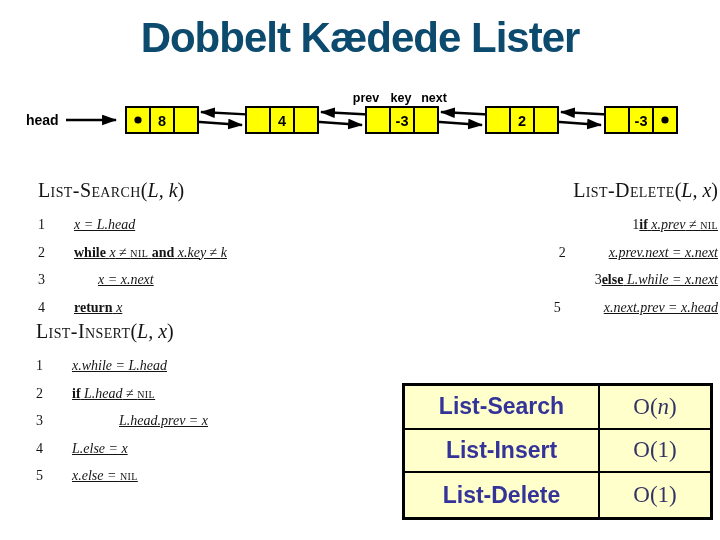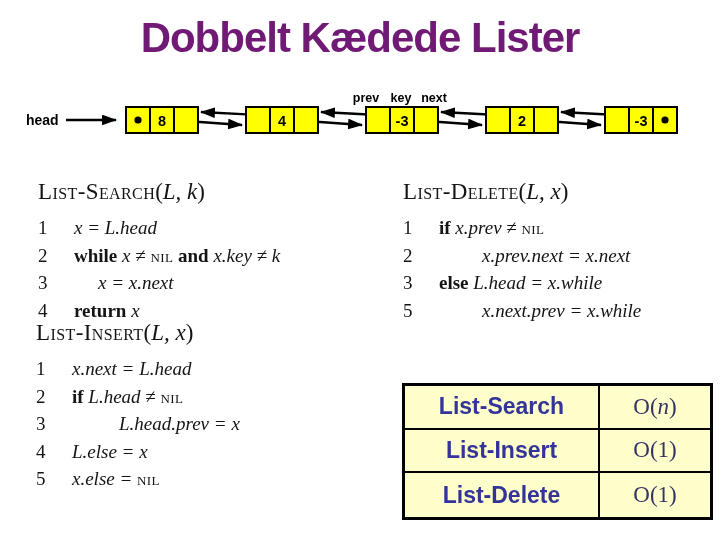--- a/index.html
+++ b/index.html
@@ -2,39 +2,39 @@
 <html><head>
 <meta charset="utf-8">
 <style>
   html,body{margin:0;padding:0;}
   body{
     width:720px;height:540px;position:relative;overflow:hidden;
     background:#ffffff;font-family:"Liberation Sans",sans-serif;color:#000;
   }
   .slide-title{
     position:absolute;top:14px;left:0;width:720px;text-align:center;
-    font-size:42px;font-weight:bold;letter-spacing:-1px;color:#701a75;
+    font-size:42px;font-weight:bold;letter-spacing:-1px;color:#0c4a6e;
   }
   .diagram-svg{position:absolute;top:84px;left:0;}
   .diagram-svg text{fill:#000;}
   .dlabel{font-family:"Liberation Sans",sans-serif;font-weight:bold;font-size:14px;}
   .flabel{font-family:"Liberation Sans",sans-serif;font-weight:bold;font-size:12.5px;}
   .nkey{font-family:"Liberation Sans",sans-serif;font-weight:bold;font-size:14.5px;}
   .ncell{fill:#FFFF00;stroke:#000;stroke-width:2;}
   .alink{stroke:#000;stroke-width:2.4;}
 
   .proc{
     position:absolute;font-family:"Liberation Serif","DejaVu Serif",serif;color:#141414;
   }
   #proc-search{left:38px;top:179px;width:340px;}
-  #proc-delete{left:403px;top:179px;width:315px;}
+  #proc-delete{left:403px;top:179px;width:315px;text-align:right;}
   #proc-insert{left:36px;top:320px;width:350px;}
-  .proc-header{font-size:23px;white-space:nowrap;}
+  .proc-header{font-size:20px;white-space:nowrap;}
   .code-lines{margin-top:9px;}
-  .code-line{font-size:19px;line-height:27.5px;white-space:nowrap;}
+  .code-line{font-size:14px;line-height:27.5px;white-space:nowrap;text-decoration:underline;}
   .line-num{display:inline-block;width:36px;}
   .seg-sc{font-variant:small-caps;letter-spacing:.4px;}
   .seg-it{font-style:italic;}
   .seg-kw{font-weight:bold;}
   .seg-pl{font-style:normal;}
   #proc-search .code-text.indent{margin-left:24px;}
   #proc-delete .code-text.indent{margin-left:43px;margin-top:28px;}
   #proc-insert .code-text.indent{margin-left:47px;}
 
   .cost-table{
@@ -130,29 +130,29 @@
       <div class="code-line"><span class="line-num">3</span><span class="code-text indent"><span class="seg-it">x = x.next</span></span></div>
       <div class="code-line"><span class="line-num">4</span><span class="code-text"><span class="seg-kw">return</span><span class="seg-pl"> </span><span class="seg-it">x</span></span></div>
     </div>
 </div>
 
 <div class="proc" id="proc-delete">
   <div class="proc-header"><span class="seg-sc">List-Delete</span><span class="seg-pl">(</span><span class="seg-it">L, x</span><span class="seg-pl">)</span></div>
   <div class="code-lines">
       <div class="code-line"><span class="line-num">1</span><span class="code-text"><span class="seg-kw">if</span><span class="seg-pl"> </span><span class="seg-it">x.prev</span><span class="seg-pl"> ≠ </span><span class="seg-sc">nil</span></span></div>
       <div class="code-line"><span class="line-num">2</span><span class="code-text indent"><span class="seg-it">x.prev.next = x.next</span></span></div>
-      <div class="code-line"><span class="line-num">3</span><span class="code-text"><span class="seg-kw">else</span><span class="seg-pl"> </span><span class="seg-it">L.head = x.while</span></span></div>
-      <div class="code-line"><span class="line-num">5</span><span class="code-text indent"><span class="seg-it">x.next.prev = x.while</span></span></div>
+      <div class="code-line"><span class="line-num">3</span><span class="code-text"><span class="seg-kw">else</span><span class="seg-pl"> </span><span class="seg-it">L.while = x.next</span></span></div>
+      <div class="code-line"><span class="line-num">5</span><span class="code-text indent"><span class="seg-it">x.next.prev = x.head</span></span></div>
     </div>
 </div>
 
 <div class="proc" id="proc-insert">
   <div class="proc-header"><span class="seg-sc">List-Insert</span><span class="seg-pl">(</span><span class="seg-it">L, x</span><span class="seg-pl">)</span></div>
   <div class="code-lines">
-      <div class="code-line"><span class="line-num">1</span><span class="code-text"><span class="seg-it">x.next = L.head</span></span></div>
+      <div class="code-line"><span class="line-num">1</span><span class="code-text"><span class="seg-it">x.while = L.head</span></span></div>
       <div class="code-line"><span class="line-num">2</span><span class="code-text"><span class="seg-kw">if</span><span class="seg-pl"> </span><span class="seg-it">L.head</span><span class="seg-pl"> ≠ </span><span class="seg-sc">nil</span></span></div>
       <div class="code-line"><span class="line-num">3</span><span class="code-text indent"><span class="seg-it">L.head.prev = x</span></span></div>
       <div class="code-line"><span class="line-num">4</span><span class="code-text"><span class="seg-it">L.else = x</span></span></div>
       <div class="code-line"><span class="line-num">5</span><span class="code-text"><span class="seg-it">x.else = </span><span class="seg-sc">nil</span></span></div>
     </div>
 </div>
 
 <div class="cost-table">
   <div class="cell op-cell">List-Search</div>
   <div class="cell cost-cell">

